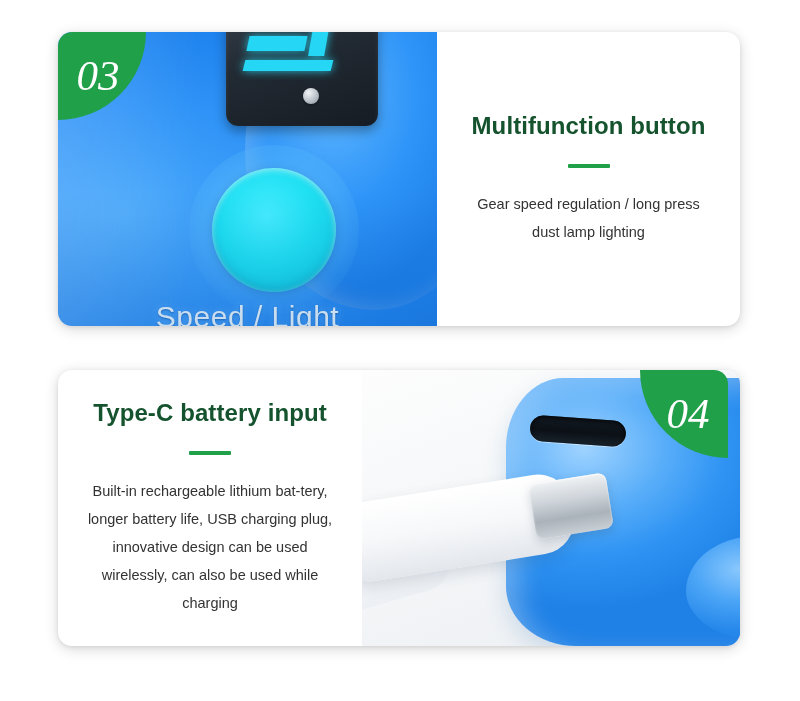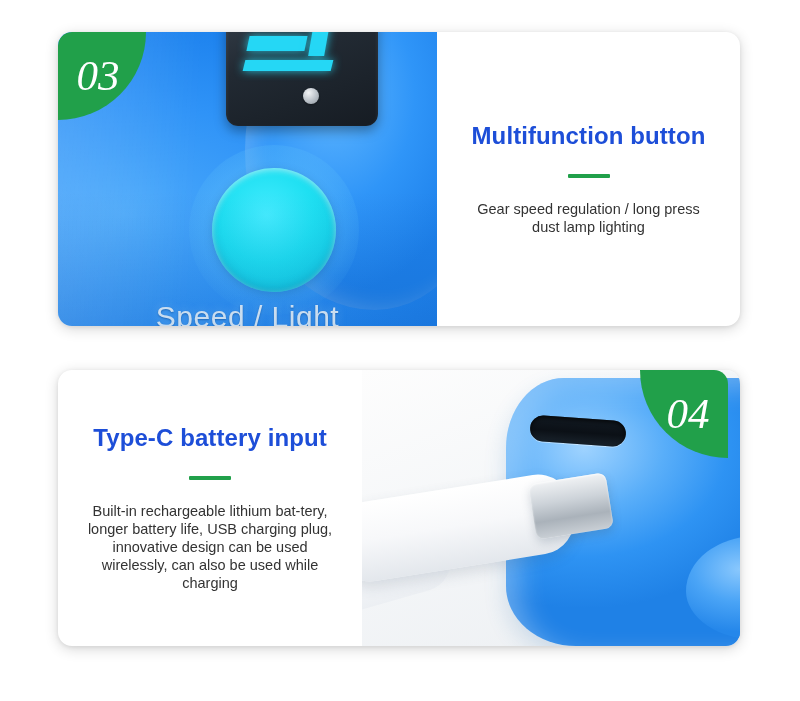--- a/index.html
+++ b/index.html
@@ -166,35 +166,35 @@
     flex: 1;
     display: flex;
     flex-direction: column;
     align-items: center;
     justify-content: center;
     padding: 0 26px;
   }
   .feature-title {
     font-size: 24px;
     font-weight: bold;
-    color: #1d4ed8;
+    color: #14532d;
     text-align: right;
     letter-spacing: 0.1px;
     white-space: nowrap;
   }
   .divider {
     width: 42px;
     height: 4px;
     background: #21a04a;
     margin: 24px 0 22px;
     border-radius: 1px;
   }
   .feature-desc {
     font-size: 14.5px;
-    line-height: 18px;
+    line-height: 28px;
     color: #333333;
     text-align: center;
     max-width: 260px;
   }
   #text-04 .feature-desc { max-width: 248px; }
 
   
   .badge {
     position: absolute;
     width: 88px;

